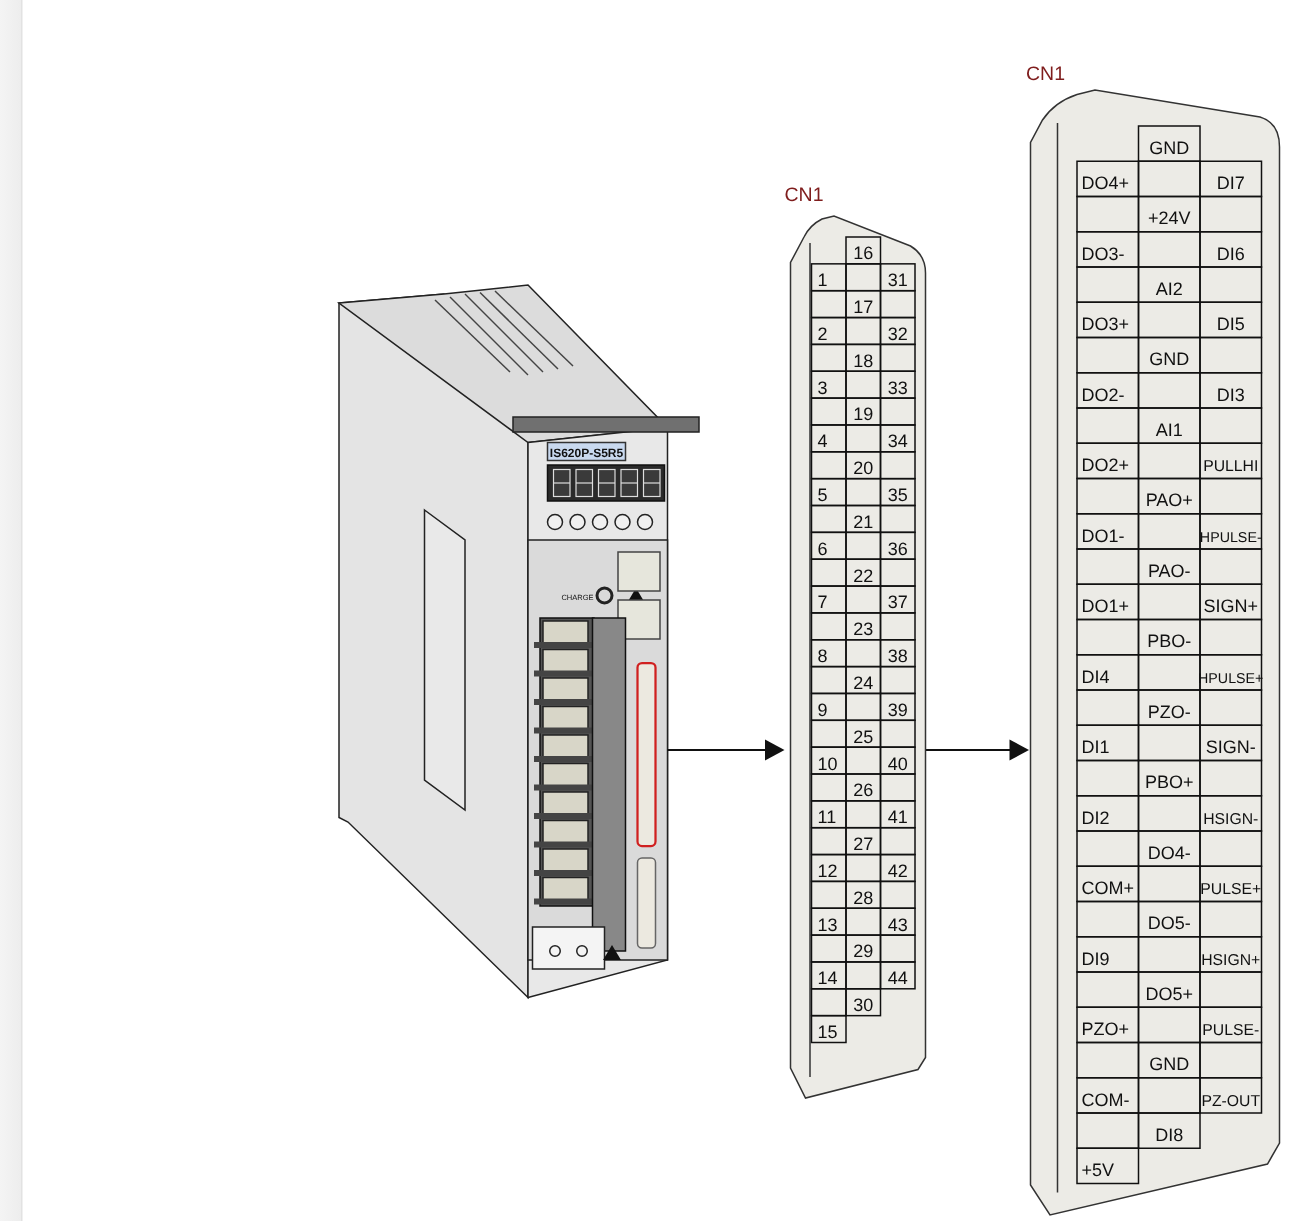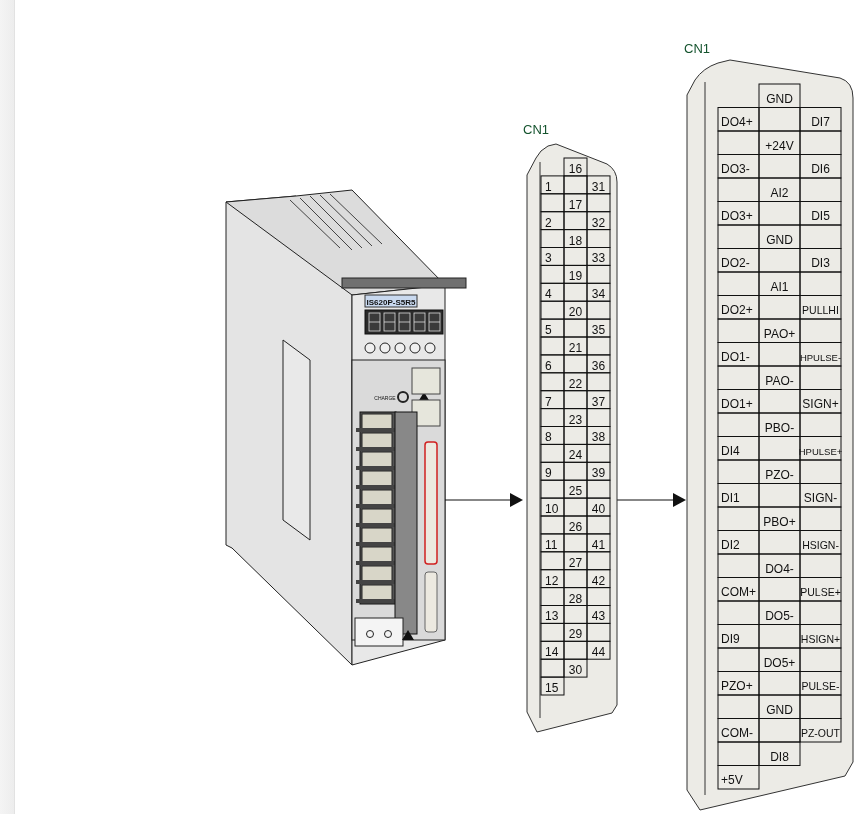--- a/index.html
+++ b/index.html
@@ -1,20 +1,20 @@
 <!DOCTYPE html>
 <html><head>
 <meta charset="utf-8">
 <style>
   html, body { margin:0; padding:0; background:#ffffff; }
   body { width:859px; height:814px; position:relative; overflow:hidden; font-family:"Liberation Sans", sans-serif; }
   .left-strip { position:absolute; left:0; top:0; width:14px; height:814px; background:linear-gradient(to right,#f4f4f4,#ededed); border-right:1px solid #e2e2e2; }
   svg { position:absolute; left:0; top:0; }
   .pin-text { font-family:"Liberation Sans", sans-serif; fill:#111; }
-  .title { position:absolute; font-size:13px; color:#14532d; }
+  .title { position:absolute; font-size:13px; color:#7f1d1d; }
 </style>
 </head>
 <body>
 
 <div class="left-strip"></div>
 
 <svg width="859" height="814">
 
   <polygon points="226,202 296,196 352,295 352,665 232,548 226,545" fill="#e4e4e4" stroke="#222" stroke-width="1"></polygon>
 

